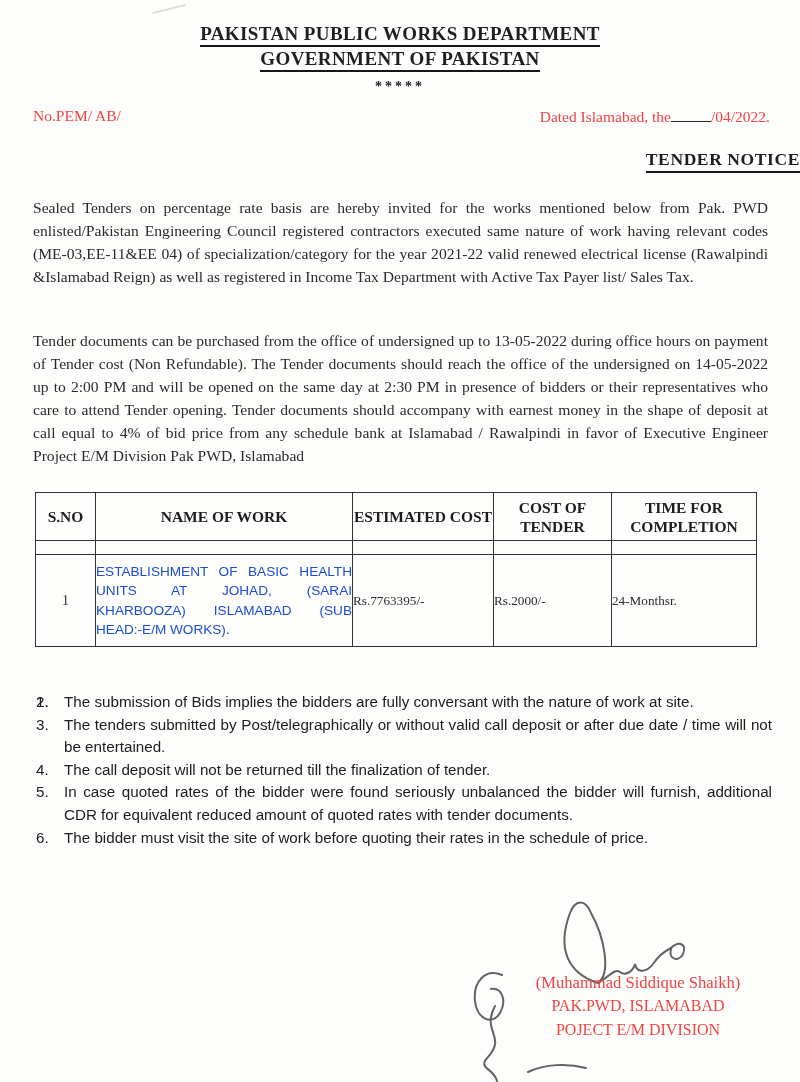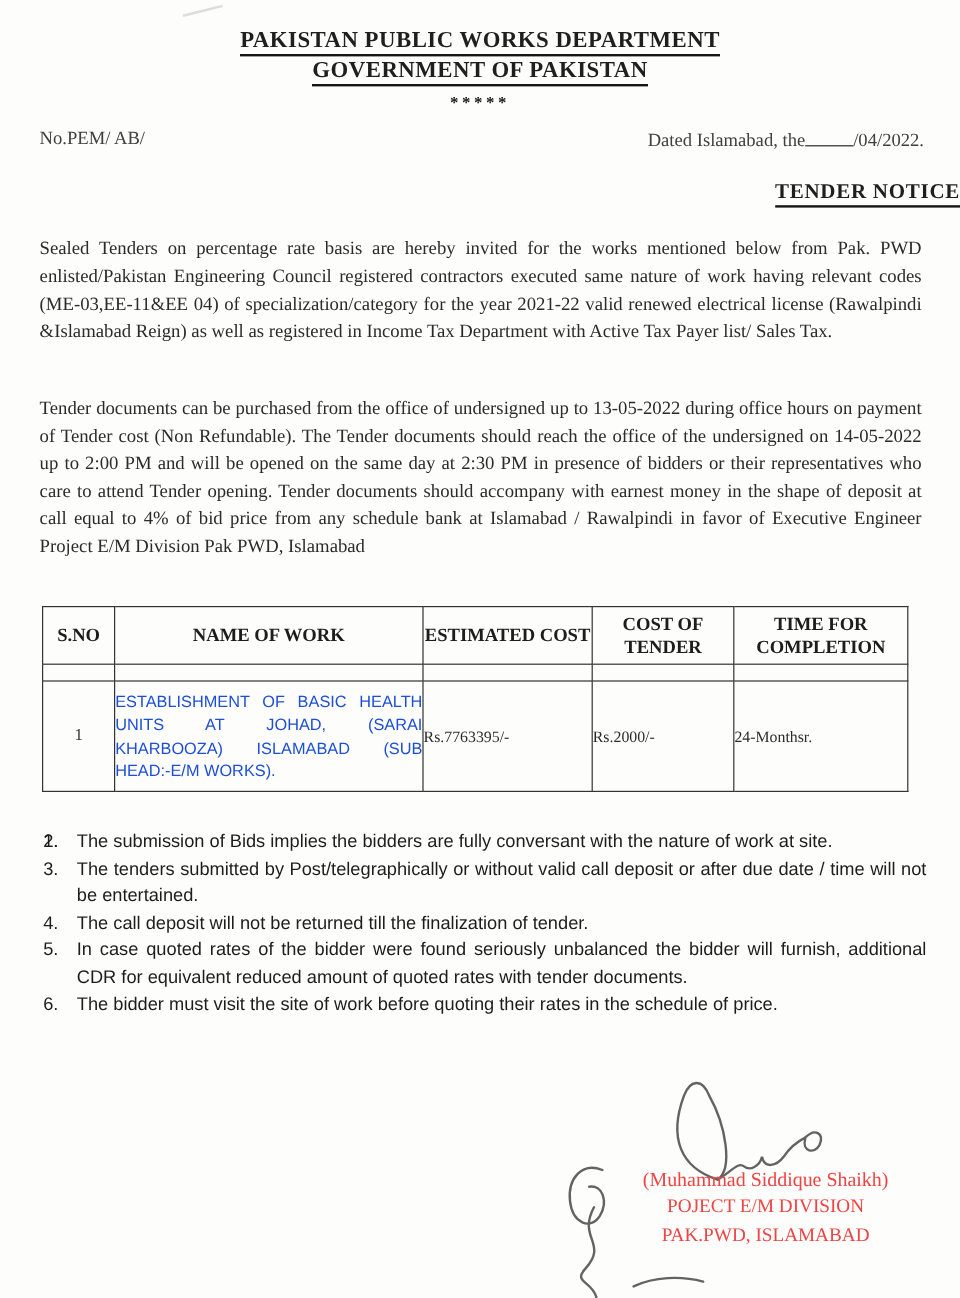--- a/index.html
+++ b/index.html
@@ -8,34 +8,34 @@
     background:#fdfdfb;color:#1f1f1f;overflow:hidden;
     font-family:"Liberation Serif", serif;
   }
   
   .header{position:absolute;top:22px;left:0;width:100%;text-align:center;line-height:23px;}
   .hline{display:inline-block;font-weight:bold;font-size:19px;letter-spacing:.4px;
          border-bottom:2.2px solid #161616;padding-bottom:0px;}
   .stars{margin-top:3px;font-weight:bold;font-size:14px;letter-spacing:3px;color:#222;}
   
   .refline{position:absolute;top:107px;left:33px;right:30px;display:flex;
-           justify-content:space-between;font-size:15.5px;color:#404040;}
+           justify-content:space-between;font-size:15.5px;color:#ef4444;}
   .dateline{white-space:nowrap;}
   .blank{display:inline-block;width:40px;border-bottom:1.4px solid #2a2a2a;height:14px;vertical-align:baseline;}
   
   .titlewrap{position:absolute;top:149px;left:0;width:100%;text-align:right;}
   .doctitle{display:inline-block;font-weight:bold;font-size:17.5px;letter-spacing:.6px;
             border-bottom:2.2px solid #161616;padding-bottom:1px;}
   
   .para{position:absolute;left:33px;width:735px;font-size:15.6px;line-height:23px;
         text-align:justify;color:#2b2b2b;}
   .para1{top:196px;}
   .para2{top:329px;}
   
-  table.works{position:absolute;top:505px;left:35px;border-collapse:collapse;table-layout:fixed;
+  table.works{position:absolute;top:492px;left:35px;border-collapse:collapse;table-layout:fixed;
               width:721px;}
   table.works th,table.works td{border:1.7px solid #333;padding:0;vertical-align:middle;}
   tr.hdr{height:48px;}
   tr.hdr th{font-size:15.5px;font-weight:bold;text-align:center;line-height:19px;color:#1d1d1d;}
   tr.spacer{height:14px;}
   tr.data{height:92px;}
   td.sno{text-align:center;font-size:14px;color:#333;}
   td.namecell{font-family:"Liberation Sans", sans-serif;font-size:13.6px;line-height:19.5px;
               padding:6px 10px 6px 12px;text-align:justify;color:#1d4ed8;vertical-align:middle;}
   td.val{text-align:left;font-size:13.2px;color:#2c2c2c;}
@@ -144,17 +144,17 @@
       <path d="M193 95 C205 88, 210 80, 215 84 C220 88, 228 84, 230 76 C232 86, 242 84, 248 76 C252 70, 258 64, 266 60"></path>
       <path d="M266 60 C274 52, 282 56, 278 66 C274 74, 263 72, 266 61"></path>
       <path d="M97 87 C80 80, 68 94, 70 113 C72 131, 87 138, 95 125 C102 113, 97 99, 86 101"></path>
       <path d="M90 118 C76 144, 102 148, 83 169 C72 181, 88 179, 92 193"></path>
       <path d="M123 184 C140 176, 162 175, 181 180"></path>
     </g>
   </svg>
 
   <div class="sigblock">
     <div class="signame">(Muhammad Siddique Shaikh)</div>
+    <div>PAK.PWD, ISLAMABAD</div>
     <div>POJECT E/M DIVISION</div>
-    <div>PAK.PWD, ISLAMABAD</div>
   </div>
 
 </div>
 
 </body></html>

